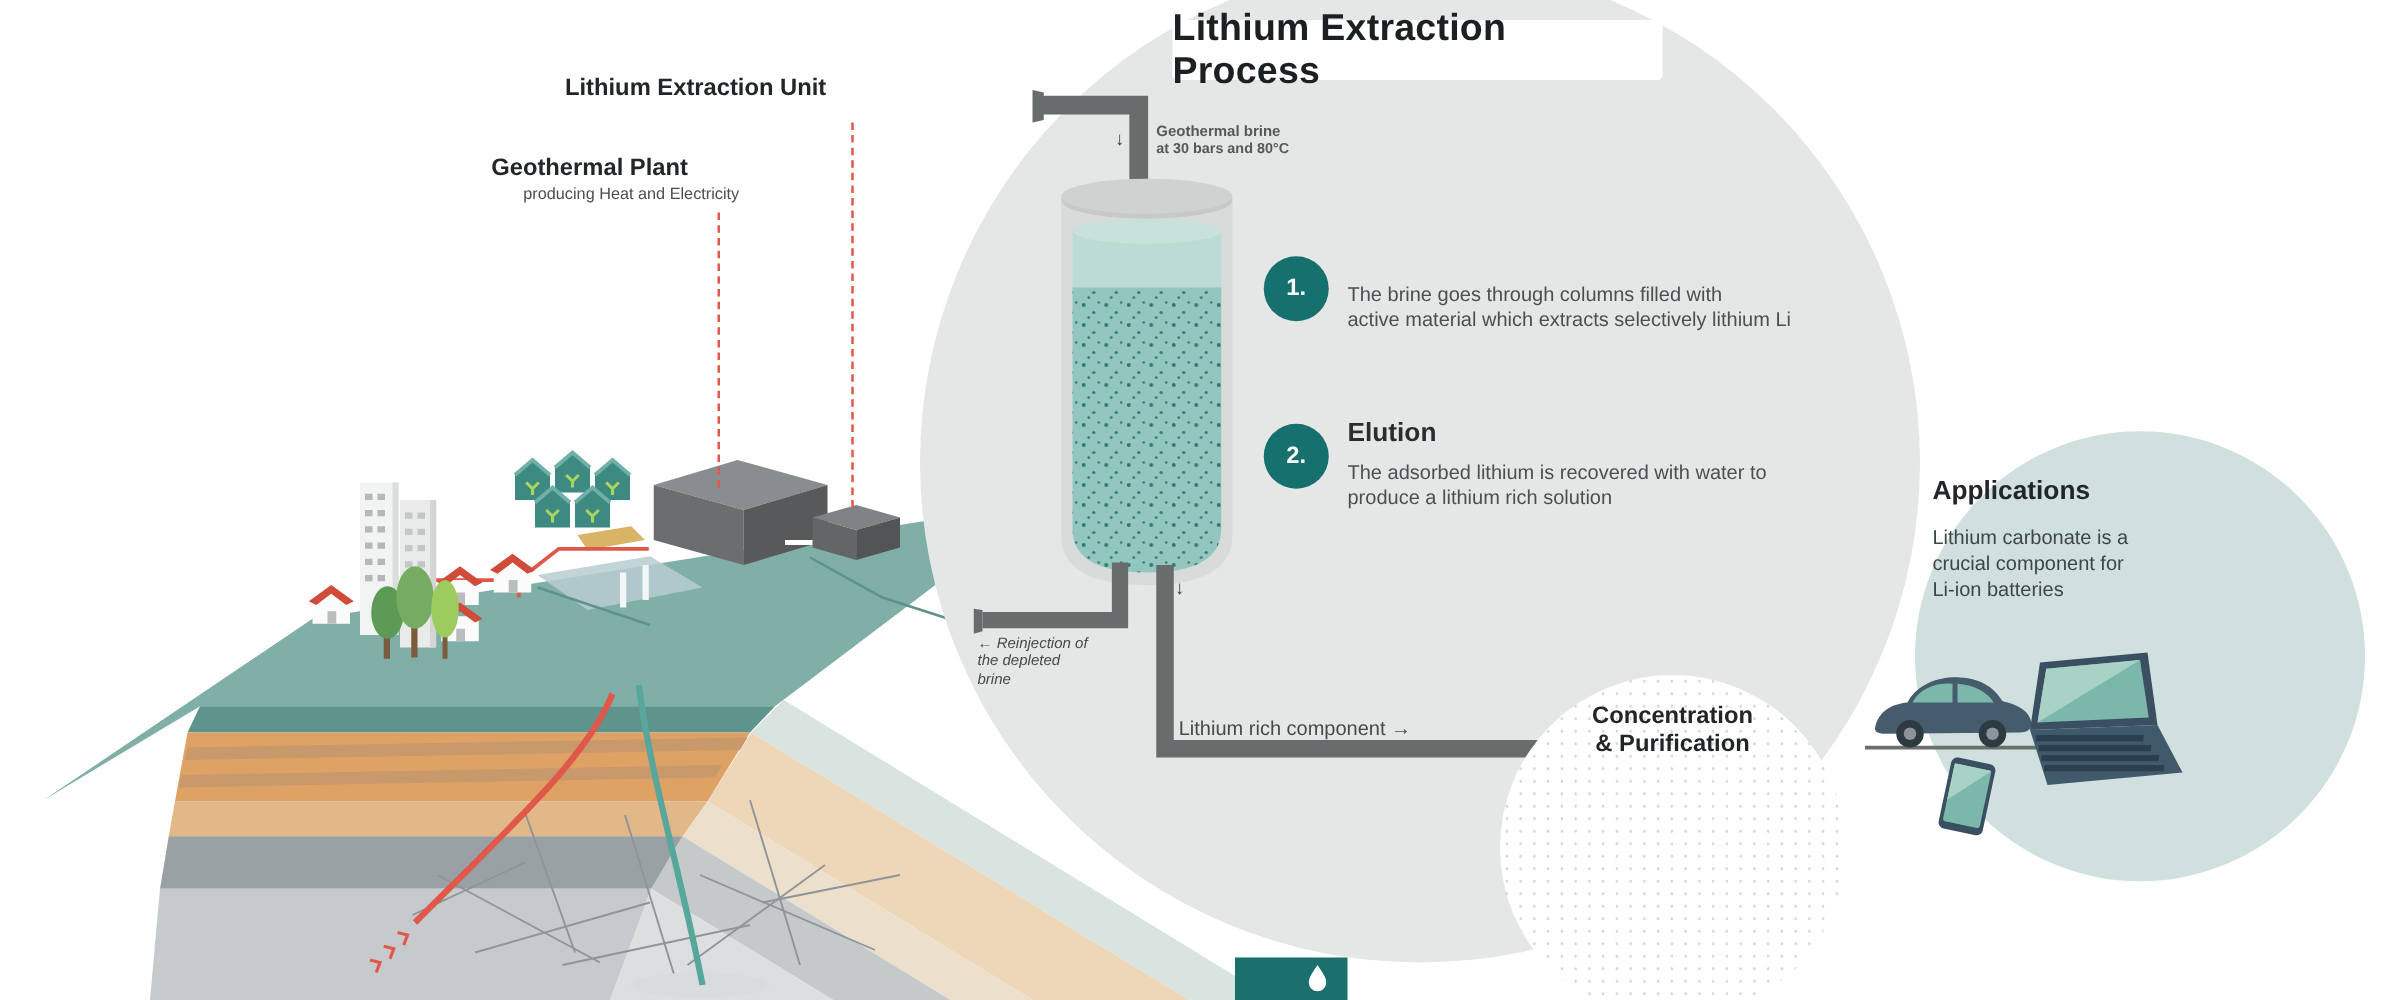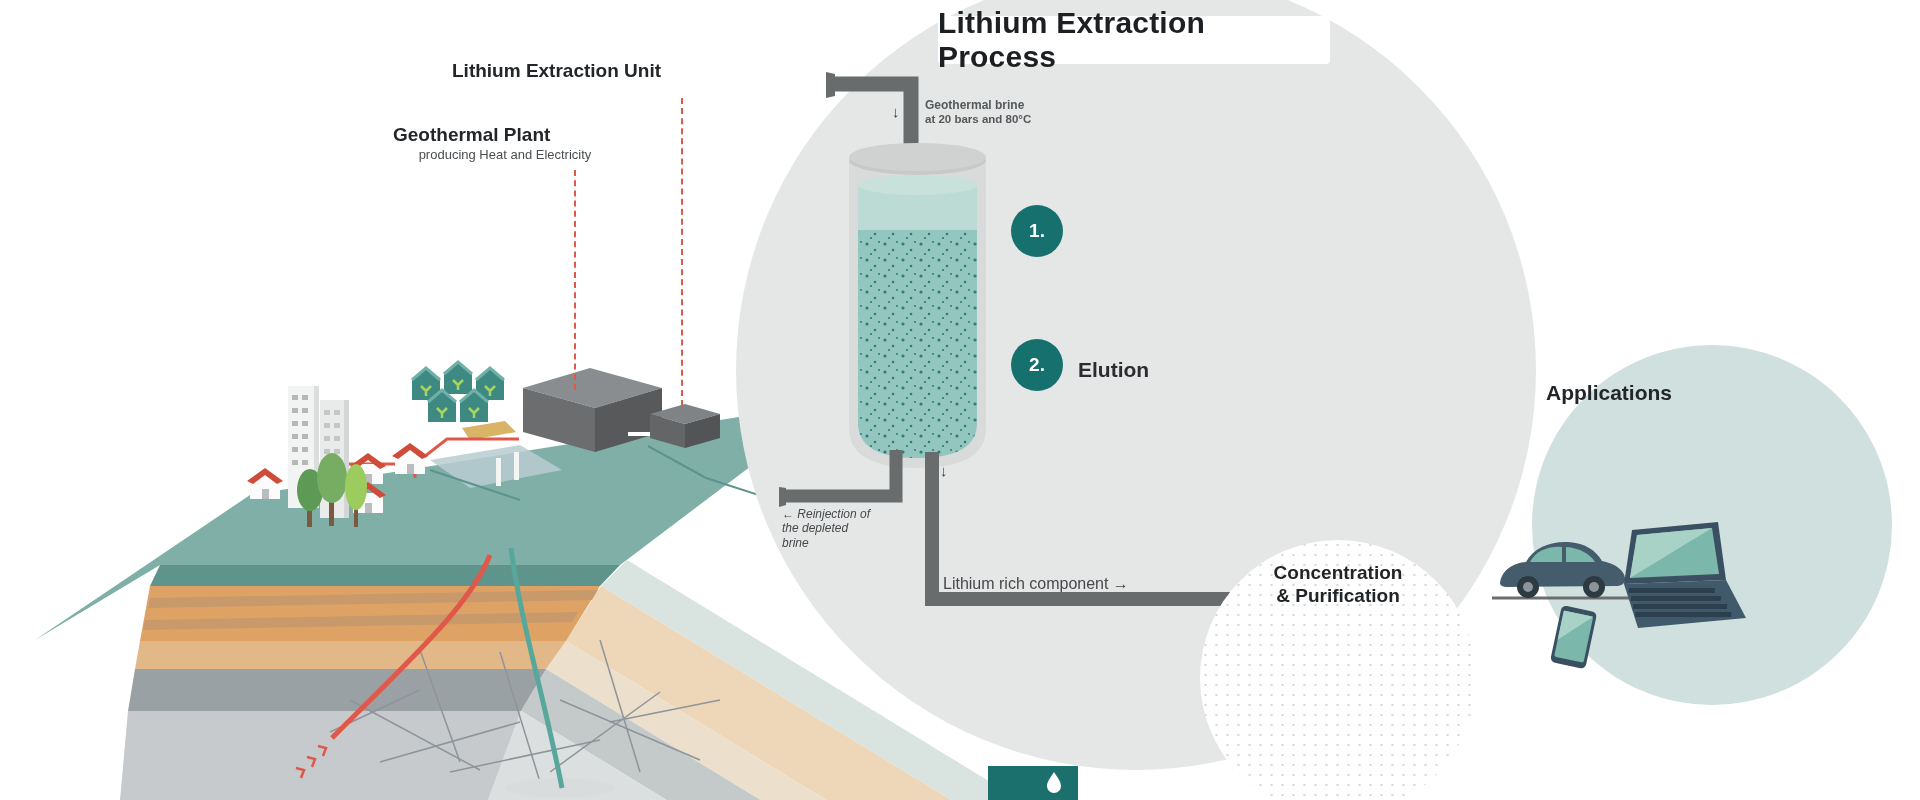--- a/index.html
+++ b/index.html
@@ -253,49 +253,56 @@
 </div>
 
 <div class="abs toplabel" style="left:452px;top:60px;width:248px;">Lithium Extraction Unit</div>
 <div class="abs toplabel" style="left:393px;top:124px;width:224px;">Geothermal Plant</div>
 <div class="abs sublabel" style="left:393px;top:147px;width:224px;">producing Heat and Electricity</div>
 <div class="abs dashline" style="left:574px;top:170px;height:220px;"></div>
 <div class="abs dashline" style="left:681px;top:98px;height:308px;"></div>
 
 <div id="brine-label" class="abs">
   <div class="l1">Geothermal brine</div>
-  <div class="l2">at 20 bars and 80°C</div>
+  <div class="l2">at 30 bars and 80°C</div>
 </div>
 <div class="abs mini-arrow" style="left:892px;top:103px;">↓</div>
 <div class="abs mini-arrow" style="left:940px;top:462px;">↓</div>
 
 <div class="abs step-circle" style="left:1011px;top:205px;">
   <span>1.</span>
 </div>
 <div class="abs step-text" style="left:1078px;top:217px;width:420px;">
+  <p>The brine goes through columns filled with
+active material which extracts selectively lithium Li</p>
 </div>
 <div class="abs step-circle" style="left:1011px;top:339px;">
   <span>2.</span>
 </div>
-<div class="abs step-text" style="left:1078px;top:358px;width:420px;">
+<div class="abs step-text" style="left:1078px;top:335px;width:420px;">
   <h3>Elution</h3>
+  <p>The adsorbed lithium is recovered with water to
+produce a lithium rich solution</p>
 </div>
 
 <div id="reinjection-label" class="abs">← Reinjection of
 the depleted
 brine</div>
 <div id="solution-label" class="abs">Lithium  rich component  →</div>
 
 <div id="conc-circle" class="abs">
   <h3>Concentration
 &amp; Purification</h3>
 </div>
 
 <div id="apps-circle" class="abs">
   <h3>Applications</h3>
+  <p>Lithium carbonate is a
+crucial component for
+Li-ion batteries</p>
 </div>
 <svg id="apps-icons" class="abs" width="400" height="220" viewBox="0 0 400 220">
 
   <line x1="52" y1="78" x2="222" y2="78" stroke="#6a6e6e" stroke-width="3"></line>
 
   <g transform="translate(56,15)">
     <path d="M4,48 C6,34 18,28 30,27 C38,12 56,6 72,7 C90,8 100,16 106,26 C120,29 128,35 129,43 C130,48 126,51 120,51 L12,52 C6,52 4,50 4,48 Z" fill="#445c6c"></path>
     <path d="M34,27 C40,15 54,11 66,12 L66,27 Z" fill="#7cb7ab"></path>
     <path d="M70,12 C84,13 94,19 99,27 L70,27 Z" fill="#7cb7ab"></path>
     <circle cx="32" cy="52" r="11" fill="#2e3a42"></circle>

